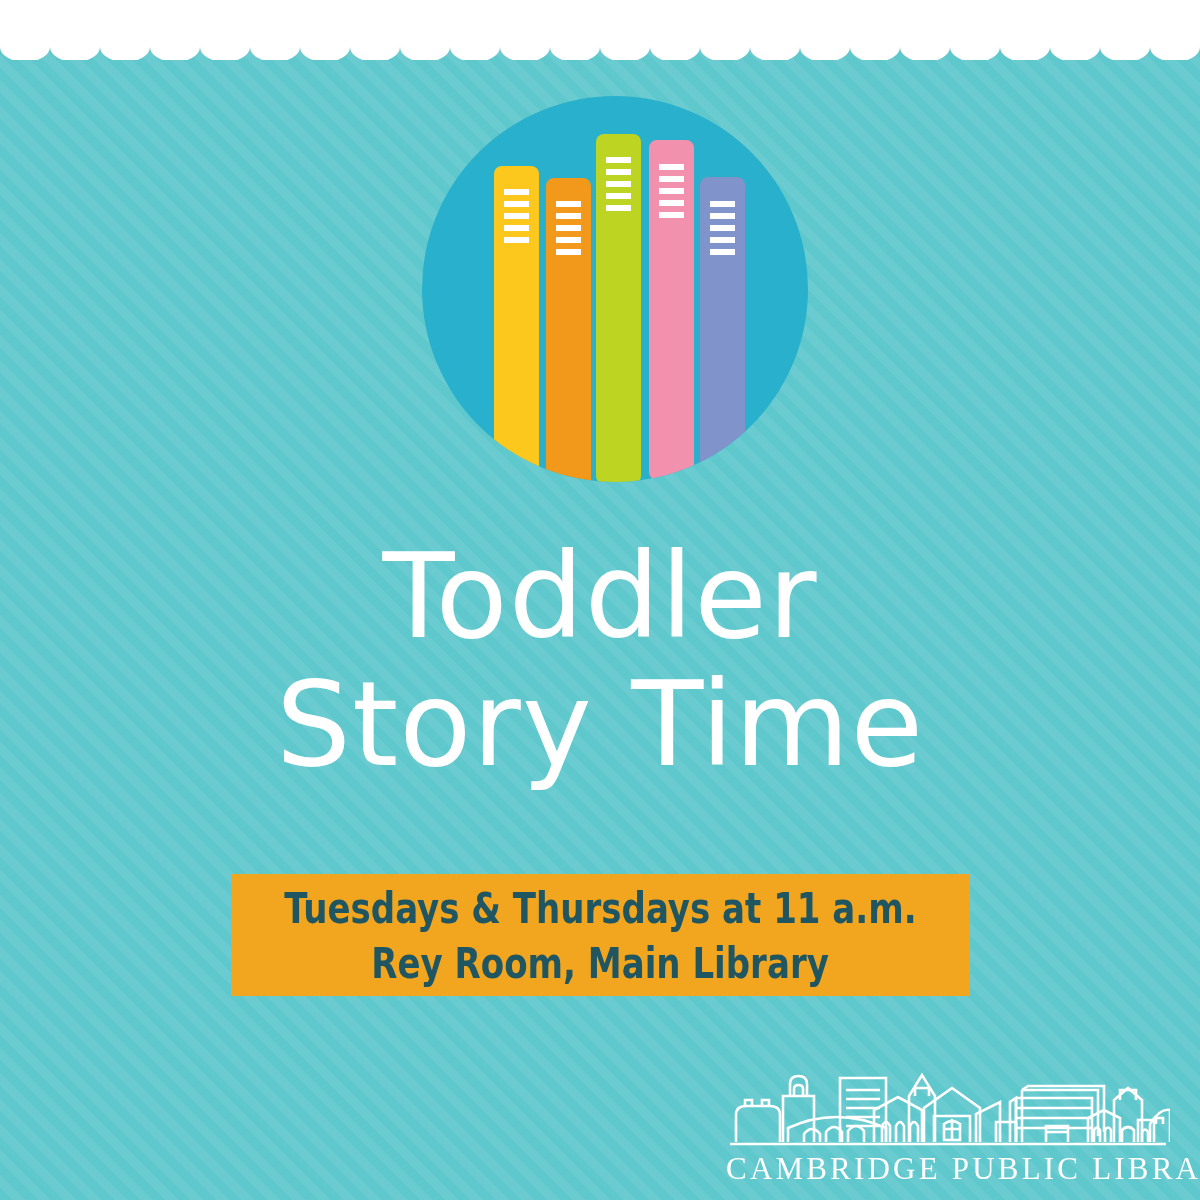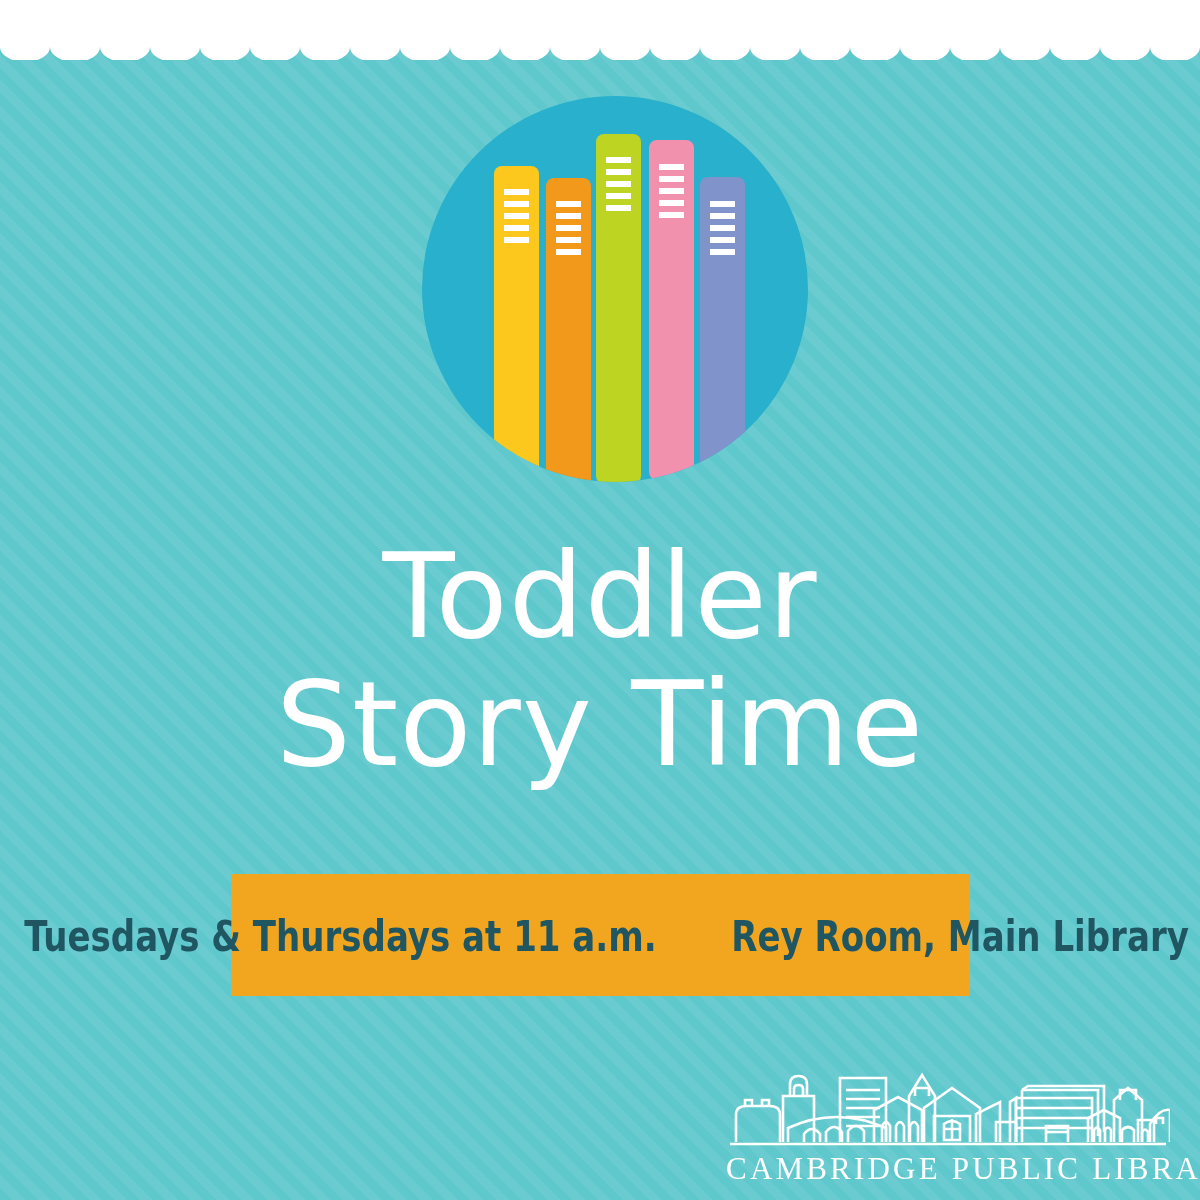--- a/index.html
+++ b/index.html
@@ -63,20 +63,21 @@
   }
 
   
   #banner {
     position:absolute;
     left:231px; top:874px;
     width:739px; height:122px;
     background:#F2A61F;
     z-index:4;
     display:flex;
+    flex-direction:column;
     align-items:center;
     justify-content:center;
     padding-top:2px;
   }
   .banner-line {
     display:block;
     color:#1F5662;
     font-family:"DejaVu Sans Condensed","Liberation Sans Narrow","Liberation Sans", sans-serif;
     font-weight:700;
     font-size:43px;

